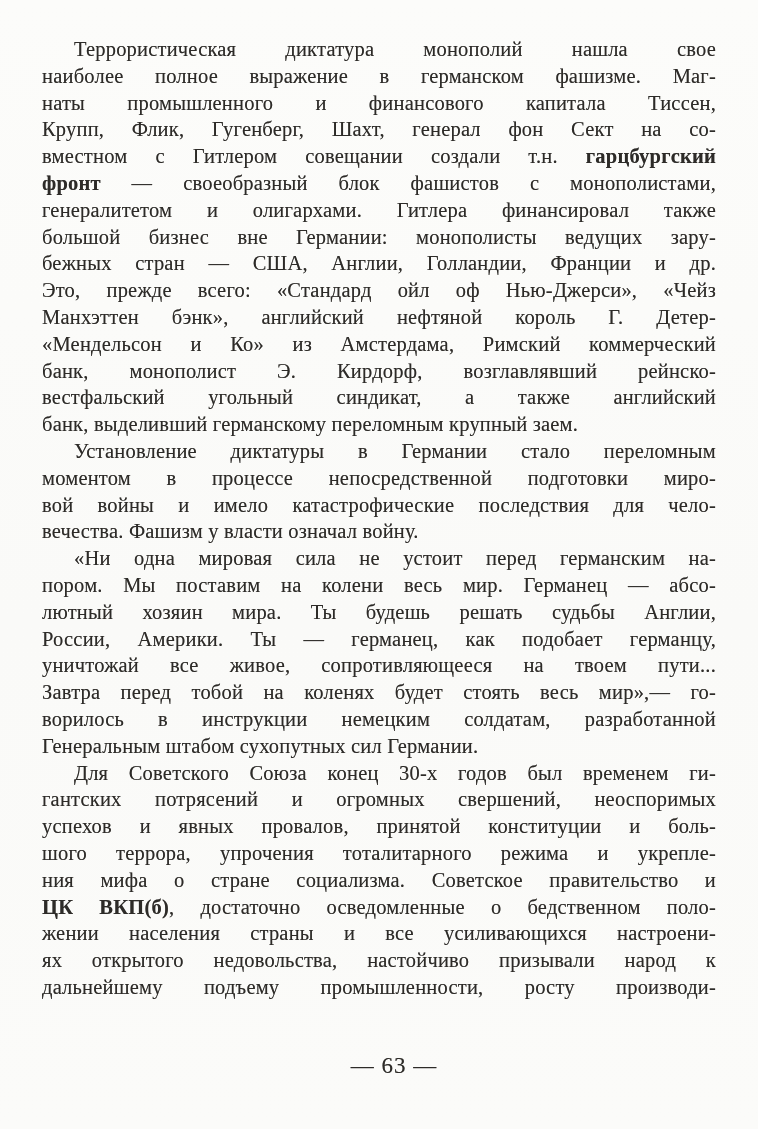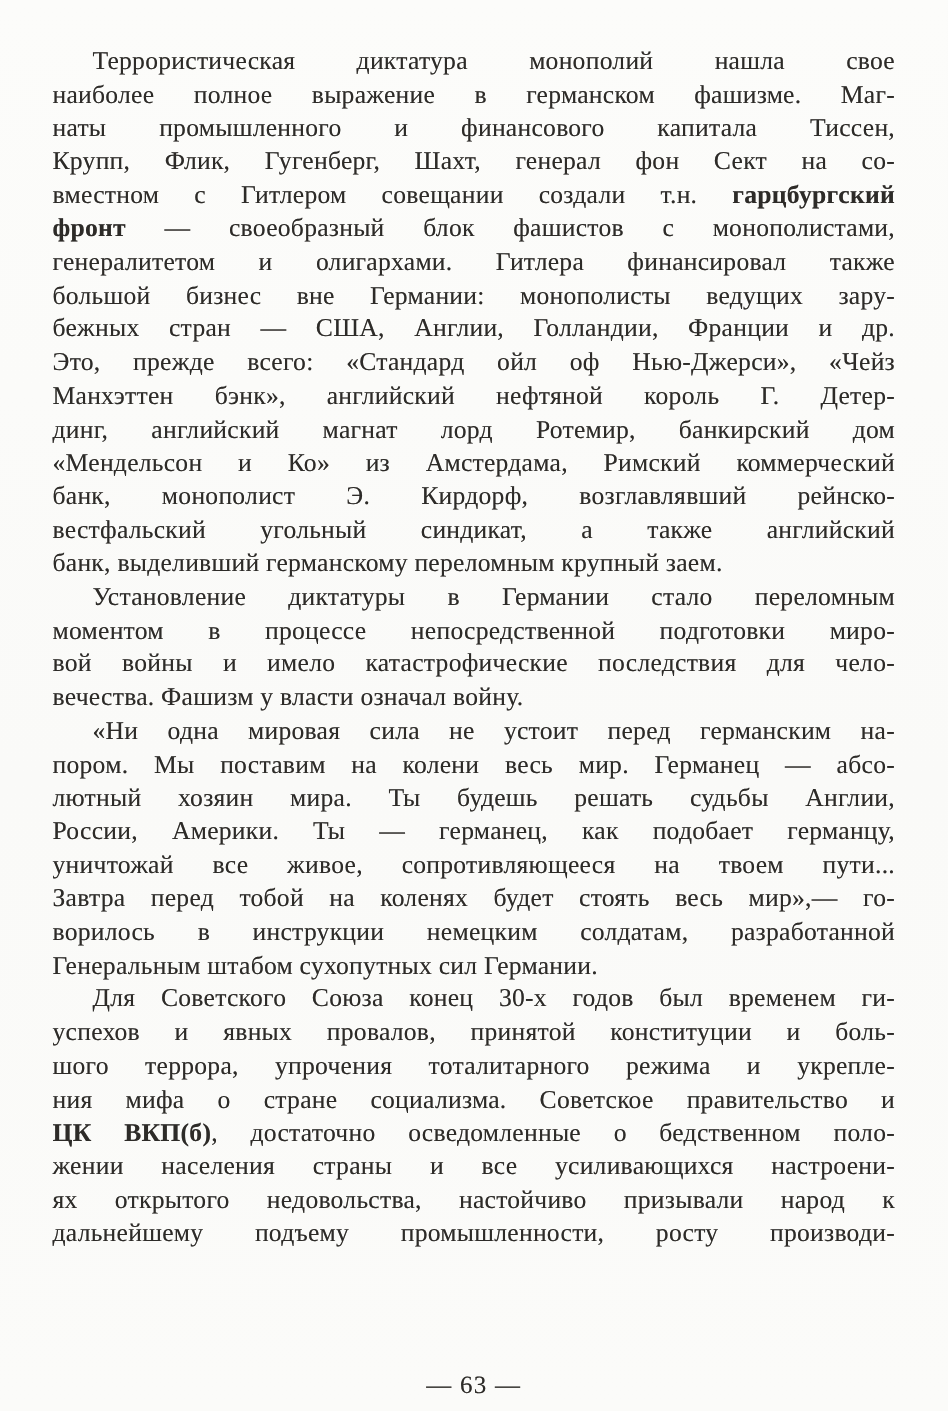--- a/index.html
+++ b/index.html
@@ -45,67 +45,66 @@
   .line.end {
     text-align: left;
     text-align-last: left;
   }
   .bold {
     font-weight: 700;
     margin-top: 24px;
   }
   .page-number {
     position: absolute;
-    left: 42px;
+    left: 57px;
     top: 1054px;
     width: 674px;
     height: 24px;
     line-height: 24px;
     text-align: center;
     color: #2d2b28;
-    font-size: 20px;
+    font-size: 23px;
     text-shadow: 0 0 0.5px rgba(40,38,35,0.45);
     letter-spacing: 1px;
-    margin-top: 42px;
   }
 </style>
 </head>
 <body>
 
 <div class="page">
   <div class="text-block">
       <div class="line indent"><span>Террористическая диктатура монополий нашла свое</span></div>
       <div class="line"><span>наиболее полное выражение в германском фашизме. Маг-</span></div>
       <div class="line"><span>наты промышленного и финансового капитала Тиссен,</span></div>
       <div class="line"><span>Крупп, Флик, Гугенберг, Шахт, генерал фон Сект на со-</span></div>
       <div class="line"><span>вместном с Гитлером совещании создали т.н. </span><span class="bold">гарцбургский</span></div>
       <div class="line"><span class="bold">фронт</span><span> — своеобразный блок фашистов с монополистами,</span></div>
       <div class="line"><span>генералитетом и олигархами. Гитлера финансировал также</span></div>
       <div class="line"><span>большой бизнес вне Германии: монополисты ведущих зару-</span></div>
       <div class="line"><span>бежных стран — США, Англии, Голландии, Франции и др.</span></div>
       <div class="line"><span>Это, прежде всего: «Стандард ойл оф Нью-Джерси», «Чейз</span></div>
       <div class="line"><span>Манхэттен бэнк», английский нефтяной король Г. Детер-</span></div>
-      <div class="line"><span>динг, английский магнат лорд Ротемир, банкирский дом</span></div>
       <div class="line"><span>«Мендельсон и Ко» из Амстердама, Римский коммерческий</span></div>
       <div class="line"><span>банк, монополист Э. Кирдорф, возглавлявший рейнско-</span></div>
       <div class="line"><span>вестфальский угольный синдикат, а также английский</span></div>
       <div class="line end"><span>банк, выделивший германскому переломным крупный заем.</span></div>
       <div class="line indent"><span>Установление диктатуры в Германии стало переломным</span></div>
       <div class="line"><span>моментом в процессе непосредственной подготовки миро-</span></div>
       <div class="line"><span>вой войны и имело катастрофические последствия для чело-</span></div>
       <div class="line end"><span>вечества. Фашизм у власти означал войну.</span></div>
       <div class="line indent"><span>«Ни одна мировая сила не устоит перед германским на-</span></div>
       <div class="line"><span>пором. Мы поставим на колени весь мир. Германец — абсо-</span></div>
       <div class="line"><span>лютный хозяин мира. Ты будешь решать судьбы Англии,</span></div>
       <div class="line"><span>России, Америки. Ты — германец, как подобает германцу,</span></div>
       <div class="line"><span>уничтожай все живое, сопротивляющееся на твоем пути...</span></div>
       <div class="line"><span>Завтра перед тобой на коленях будет стоять весь мир»,— го-</span></div>
       <div class="line"><span>ворилось в инструкции немецким солдатам, разработанной</span></div>
       <div class="line end"><span>Генеральным штабом сухопутных сил Германии.</span></div>
       <div class="line indent"><span>Для Советского Союза конец 30-х годов был временем ги-</span></div>
+      <div class="line"><span>гантских потрясений и огромных свершений, неоспоримых</span></div>
       <div class="line"><span>успехов и явных провалов, принятой конституции и боль-</span></div>
       <div class="line"><span>шого террора, упрочения тоталитарного режима и укрепле-</span></div>
       <div class="line"><span>ния мифа о стране социализма. Советское правительство и</span></div>
       <div class="line"><span class="bold">ЦК ВКП(б)</span><span>, достаточно осведомленные о бедственном поло-</span></div>
       <div class="line"><span>жении населения страны и все усиливающихся настроени-</span></div>
       <div class="line"><span>ях открытого недовольства, настойчиво призывали народ к</span></div>
       <div class="line"><span>дальнейшему подъему промышленности, росту производи-</span></div>
     </div>
   <div class="page-number">— 63 —</div>
 </div>

